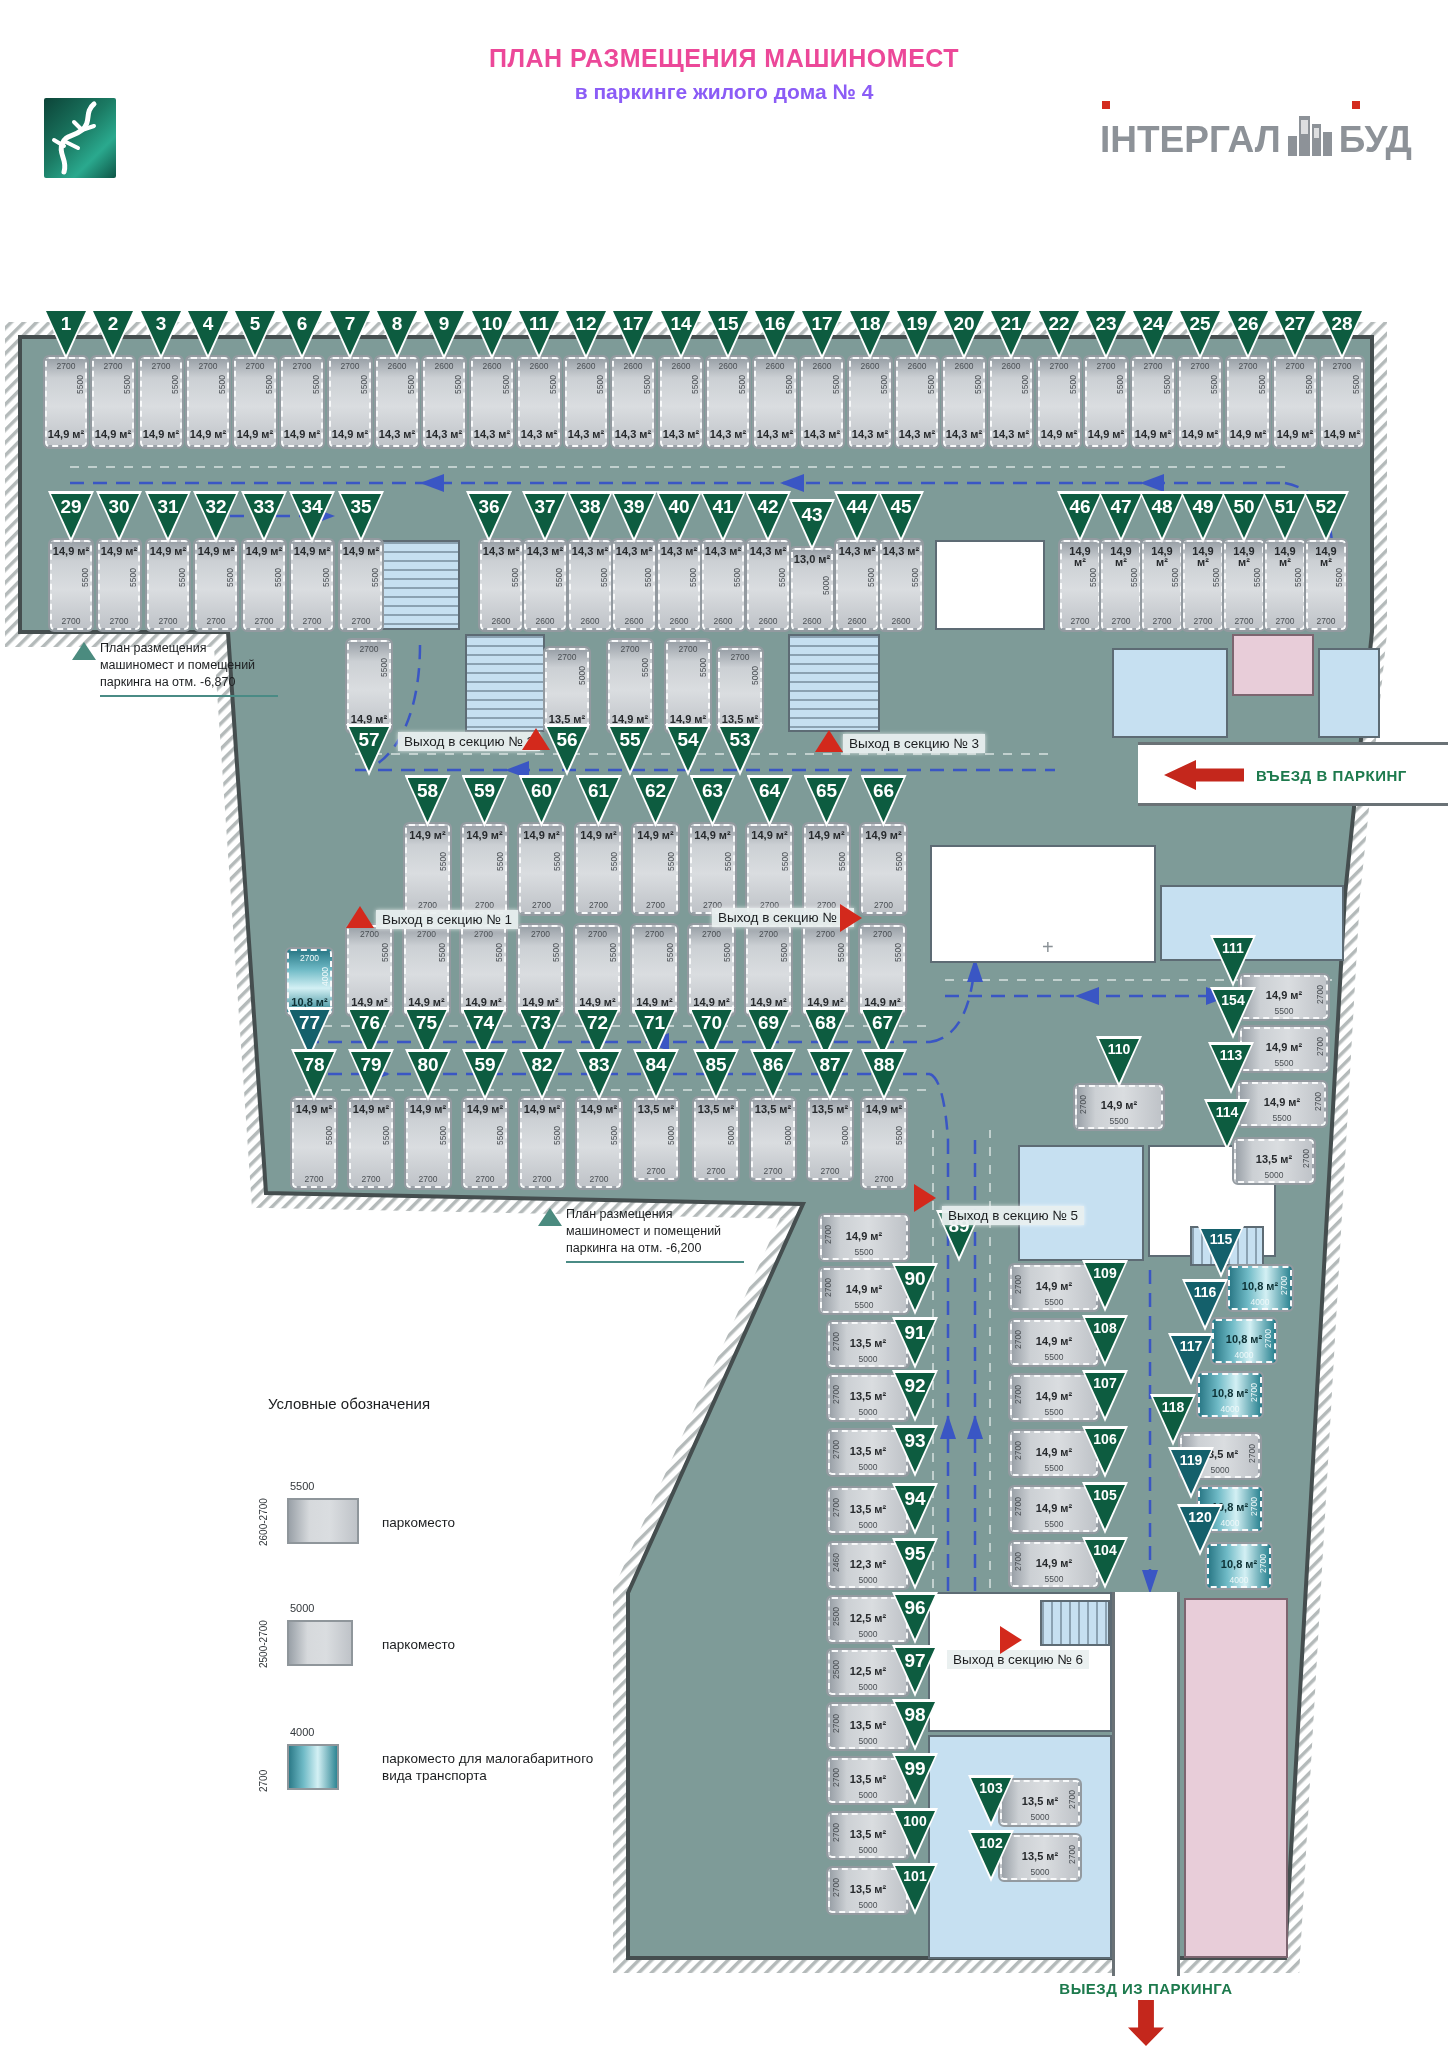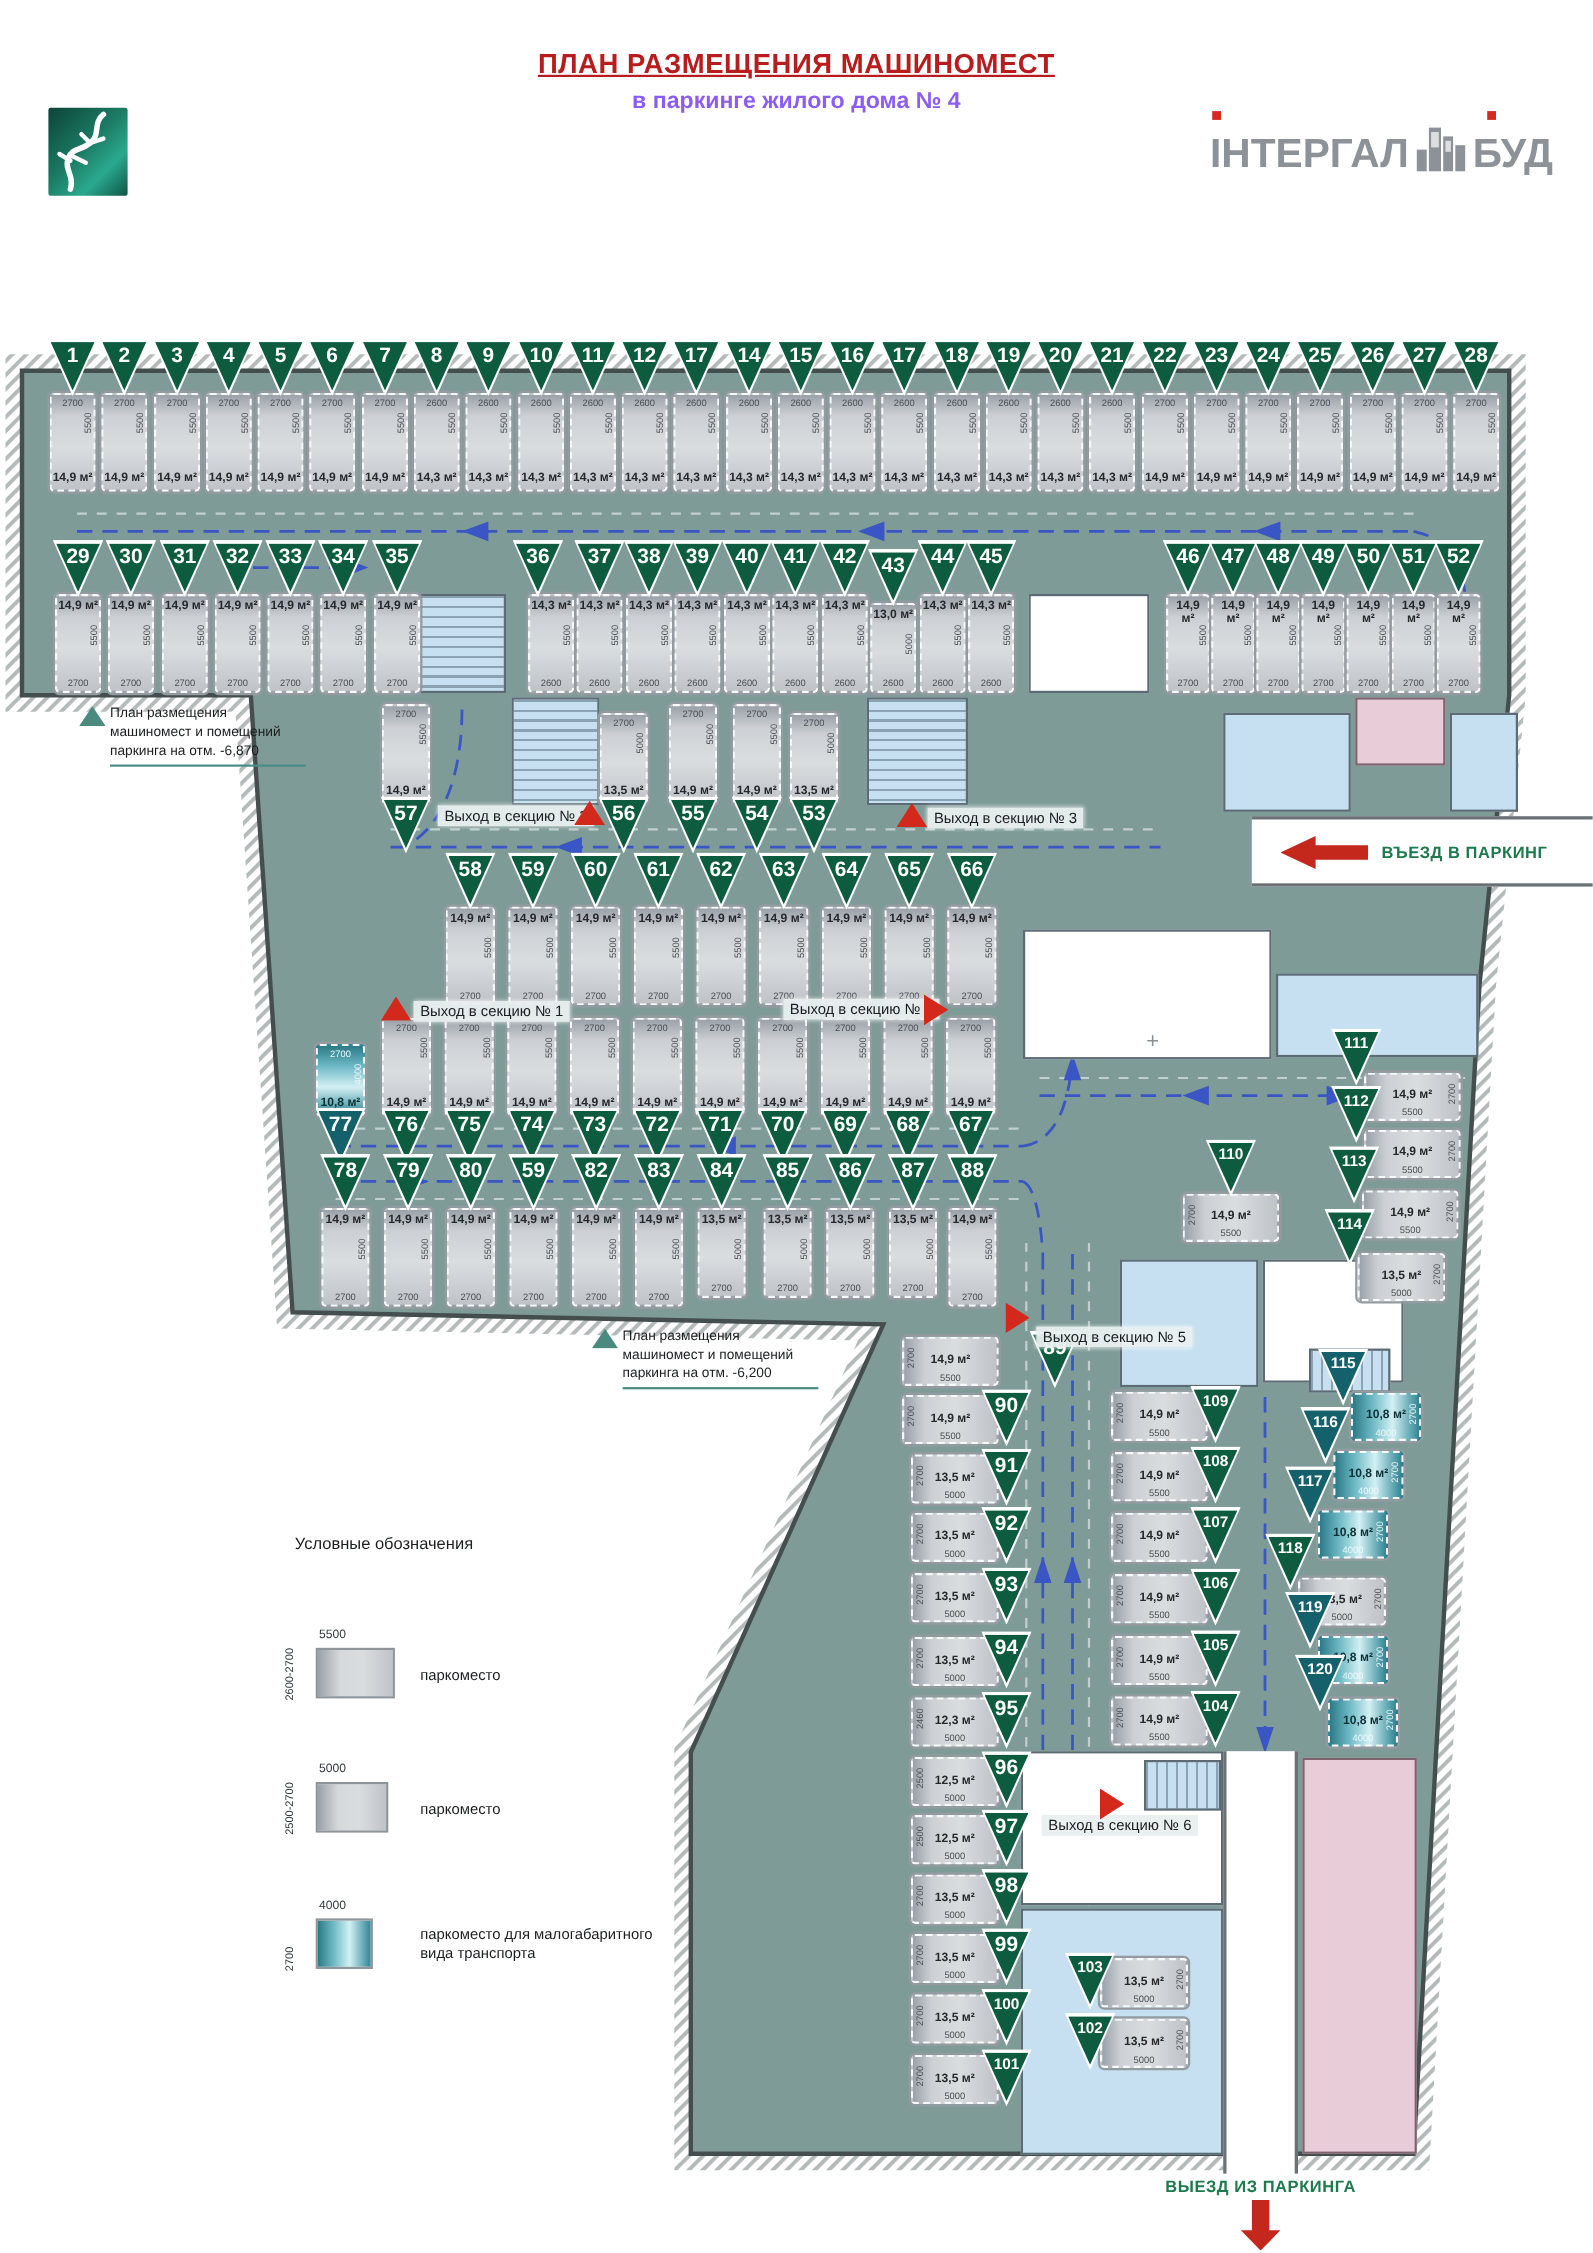--- a/index.html
+++ b/index.html
@@ -3,21 +3,21 @@
 <meta charset="utf-8">
 <style>
   html,body{margin:0;padding:0;}
   body{width:1448px;height:2048px;position:relative;background:#fff;font-family:"Liberation Sans",sans-serif;overflow:hidden;}
   #plan{position:absolute;left:0;top:0;width:1448px;height:2048px;}
   #floorsvg{position:absolute;left:0;top:0;z-index:0;}
 
   
   .header{position:absolute;left:0;top:0;width:1448px;height:230px;z-index:9;}
   .titles{position:absolute;left:324px;top:44px;width:800px;text-align:center;}
-  .t1{font-size:25px;font-weight:700;color:#b91c1c;letter-spacing:.5px;text-decoration:underline;}
+  .t1{font-size:25px;font-weight:700;color:#ec4899;letter-spacing:.5px;}
   .t2,.t3{font-size:21px;font-weight:700;color:#8b5cf6;margin-top:7px;}
   .logo-mal{position:absolute;left:44px;top:98px;display:flex;gap:12px;align-items:flex-start;}
   .mal-box{width:72px;height:80px;background:linear-gradient(135deg,#0c4438,#1b7a63 45%,#2aa98e 72%,#0e5546);border-radius:2px;position:relative;overflow:hidden;flex:none;}
   .mal-name{font-size:41px;font-weight:700;color:#186a5c;letter-spacing:1px;line-height:1;margin-top:8px;}
   .mal-tag{font-size:11.5px;font-weight:700;letter-spacing:7.5px;color:#186a5c;margin-top:8px;}
   .logo-int{position:absolute;left:1100px;top:110px;display:flex;align-items:flex-end;gap:5px;color:#8d9298;font-weight:700;font-size:37px;line-height:.9;}
   .logo-int .dot{position:absolute;width:8px;height:8px;background:#d32b1e;}
 
   
   .room{position:absolute;box-sizing:border-box;z-index:1;}
@@ -1176,21 +1176,21 @@
       <i></i>
       <b style="font-size:14px">111</b>
     </div>
     <div class="stall horiz" style="left: 1240px; top: 1027px; width: 88px; height: 44px;">
       <span class="ar arc">14,9 м²</span>
       <span class="dwv dwvr">2700</span>
       <span class="ddh">5500</span>
     </div>
     <div class="tri" style="left: 1210px; top: 987px;">
       <i></i>
-      <b style="font-size:14px">112</b>
+      <b style="font-size:14px">154</b>
     </div>
     <div class="stall horiz" style="left: 1238px; top: 1082px; width: 88px; height: 44px;">
       <span class="ar arc">14,9 м²</span>
       <span class="dwv dwvr">2700</span>
       <span class="ddh">5500</span>
     </div>
     <div class="tri" style="left: 1208px; top: 1042px;">
       <i></i>
       <b style="font-size:14px">113</b>
     </div>

